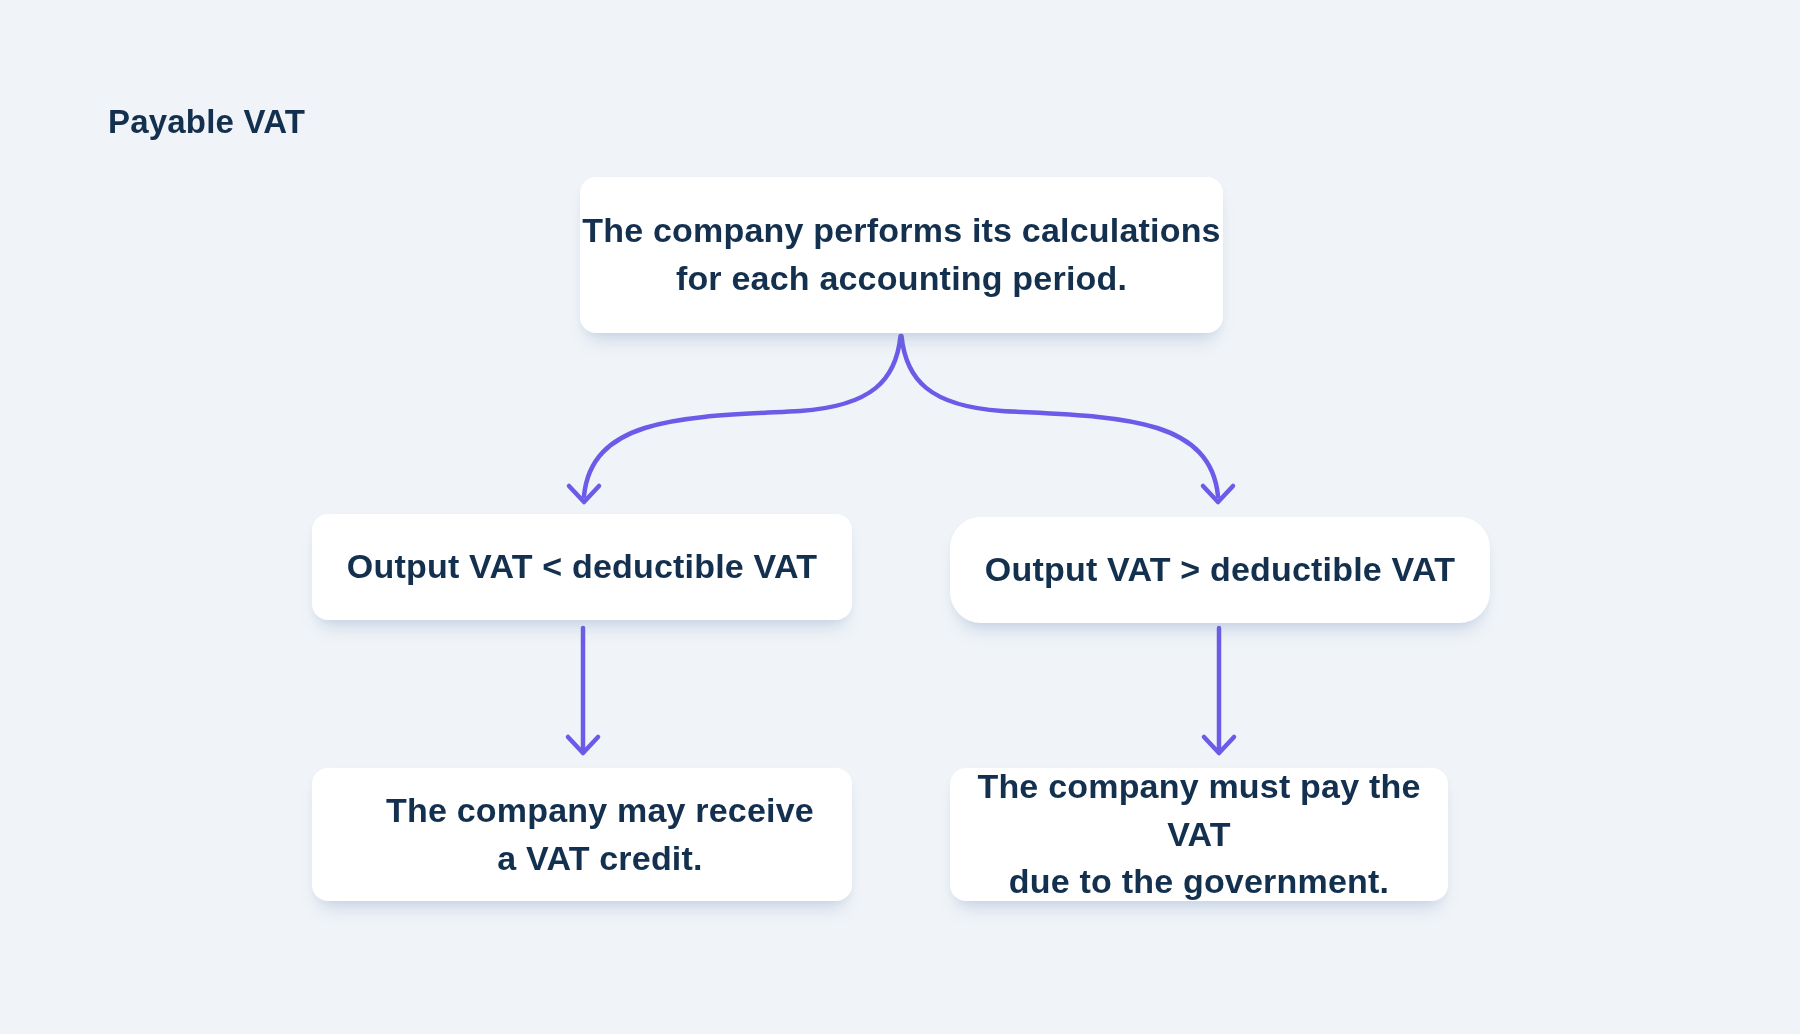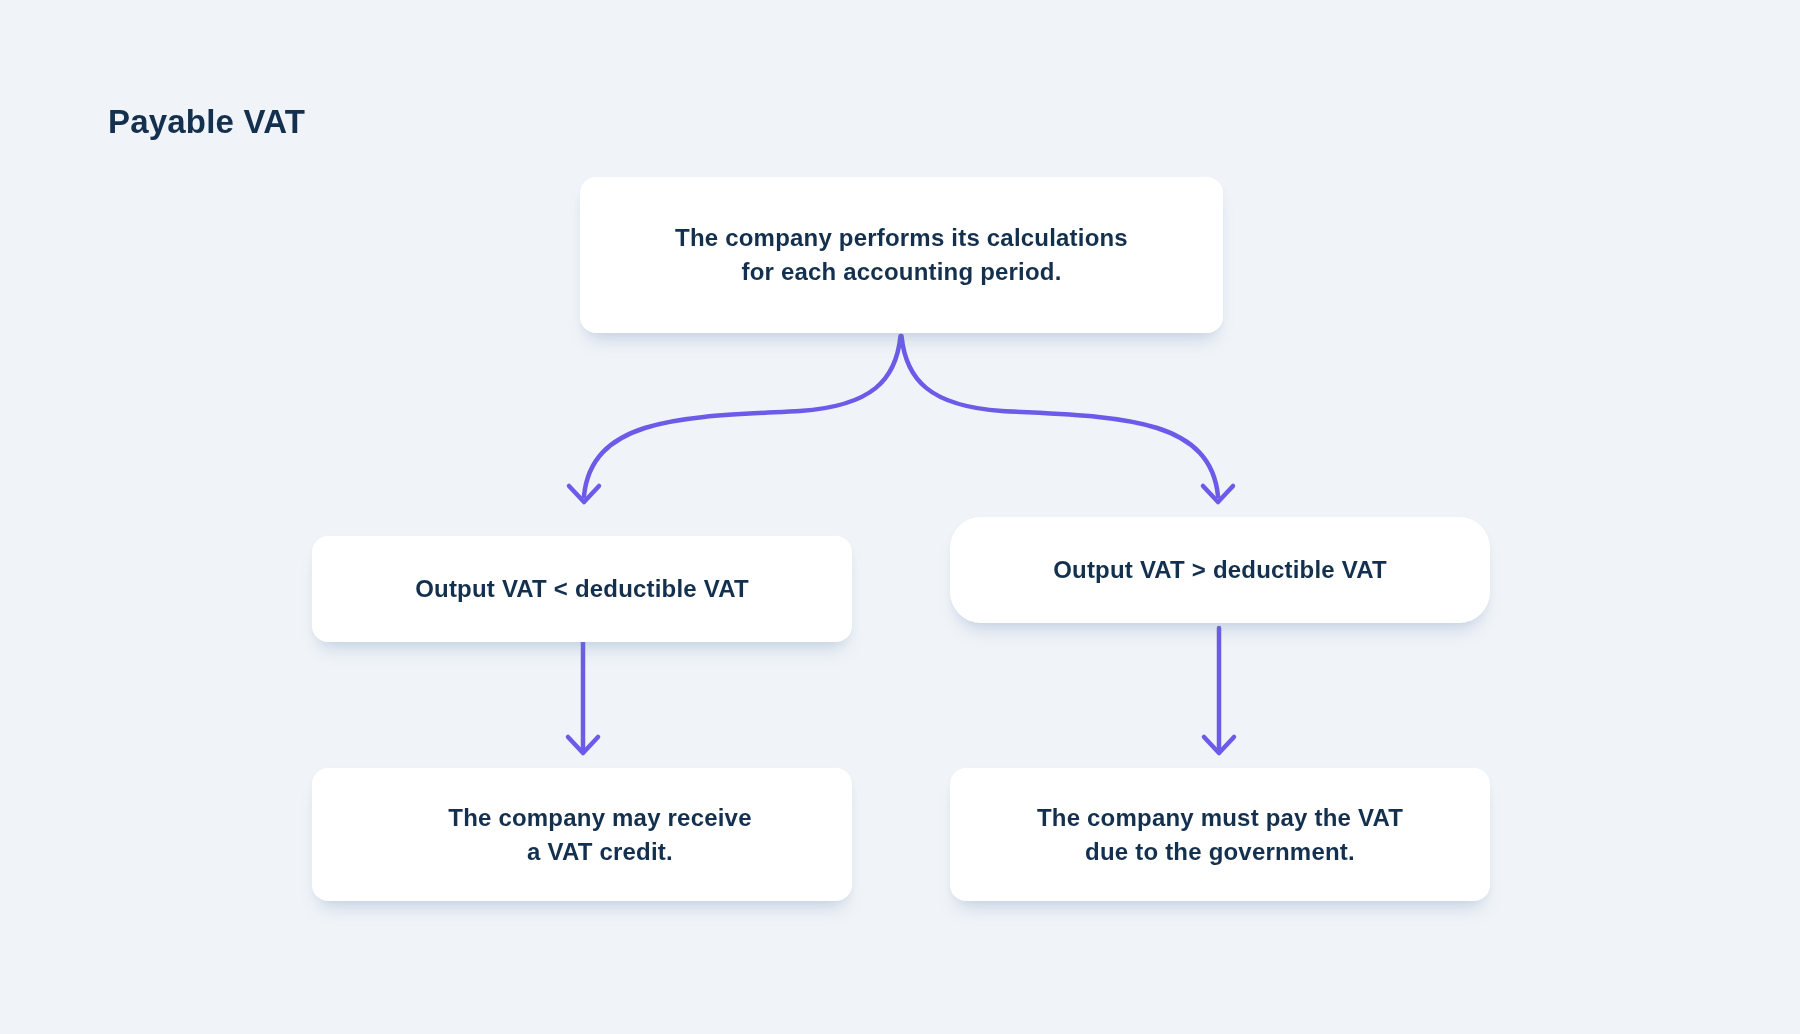--- a/index.html
+++ b/index.html
@@ -31,31 +31,31 @@
     position: absolute;
     background: var(--box-bg);
     border-radius: 16px;
     box-shadow: 0 14px 18px -8px rgba(104, 132, 180, 0.28),
                 0 3px 6px rgba(104, 132, 180, 0.06);
     display: flex;
     align-items: center;
     justify-content: center;
     text-align: center;
     color: var(--text);
-    font-size: 24px;
+    font-size: 34px;
     font-weight: 700;
     line-height: 1.4;
     white-space: pre-line;
     letter-spacing: 0.2px;
   }
   .node-root      { left: 580px; top: 177px; width: 643px; height: 156px; }
-  .node-cond-l    { left: 312px; top: 536px; width: 540px; height: 106px; }
+  .node-cond-l    { left: 312px; top: 514px; width: 540px; height: 106px; }
   .node-cond-r    { left: 950px; top: 517px; width: 540px; height: 106px; border-radius: 31px; }
   .node-out-l     { left: 312px; top: 768px; width: 540px; height: 133px; padding-left: 36px; }
-  .node-out-r     { left: 950px; top: 768px; width: 540px; height: 133px; }
+  .node-out-r     { left: 950px; top: 768px; width: 498px; height: 133px; }
   .arrows-layer {
     position: absolute;
     inset: 0;
     width: 100%;
     height: 100%;
     color: var(--arrow);
     pointer-events: none;
   }
   .arrows-layer path {
     fill: none;

